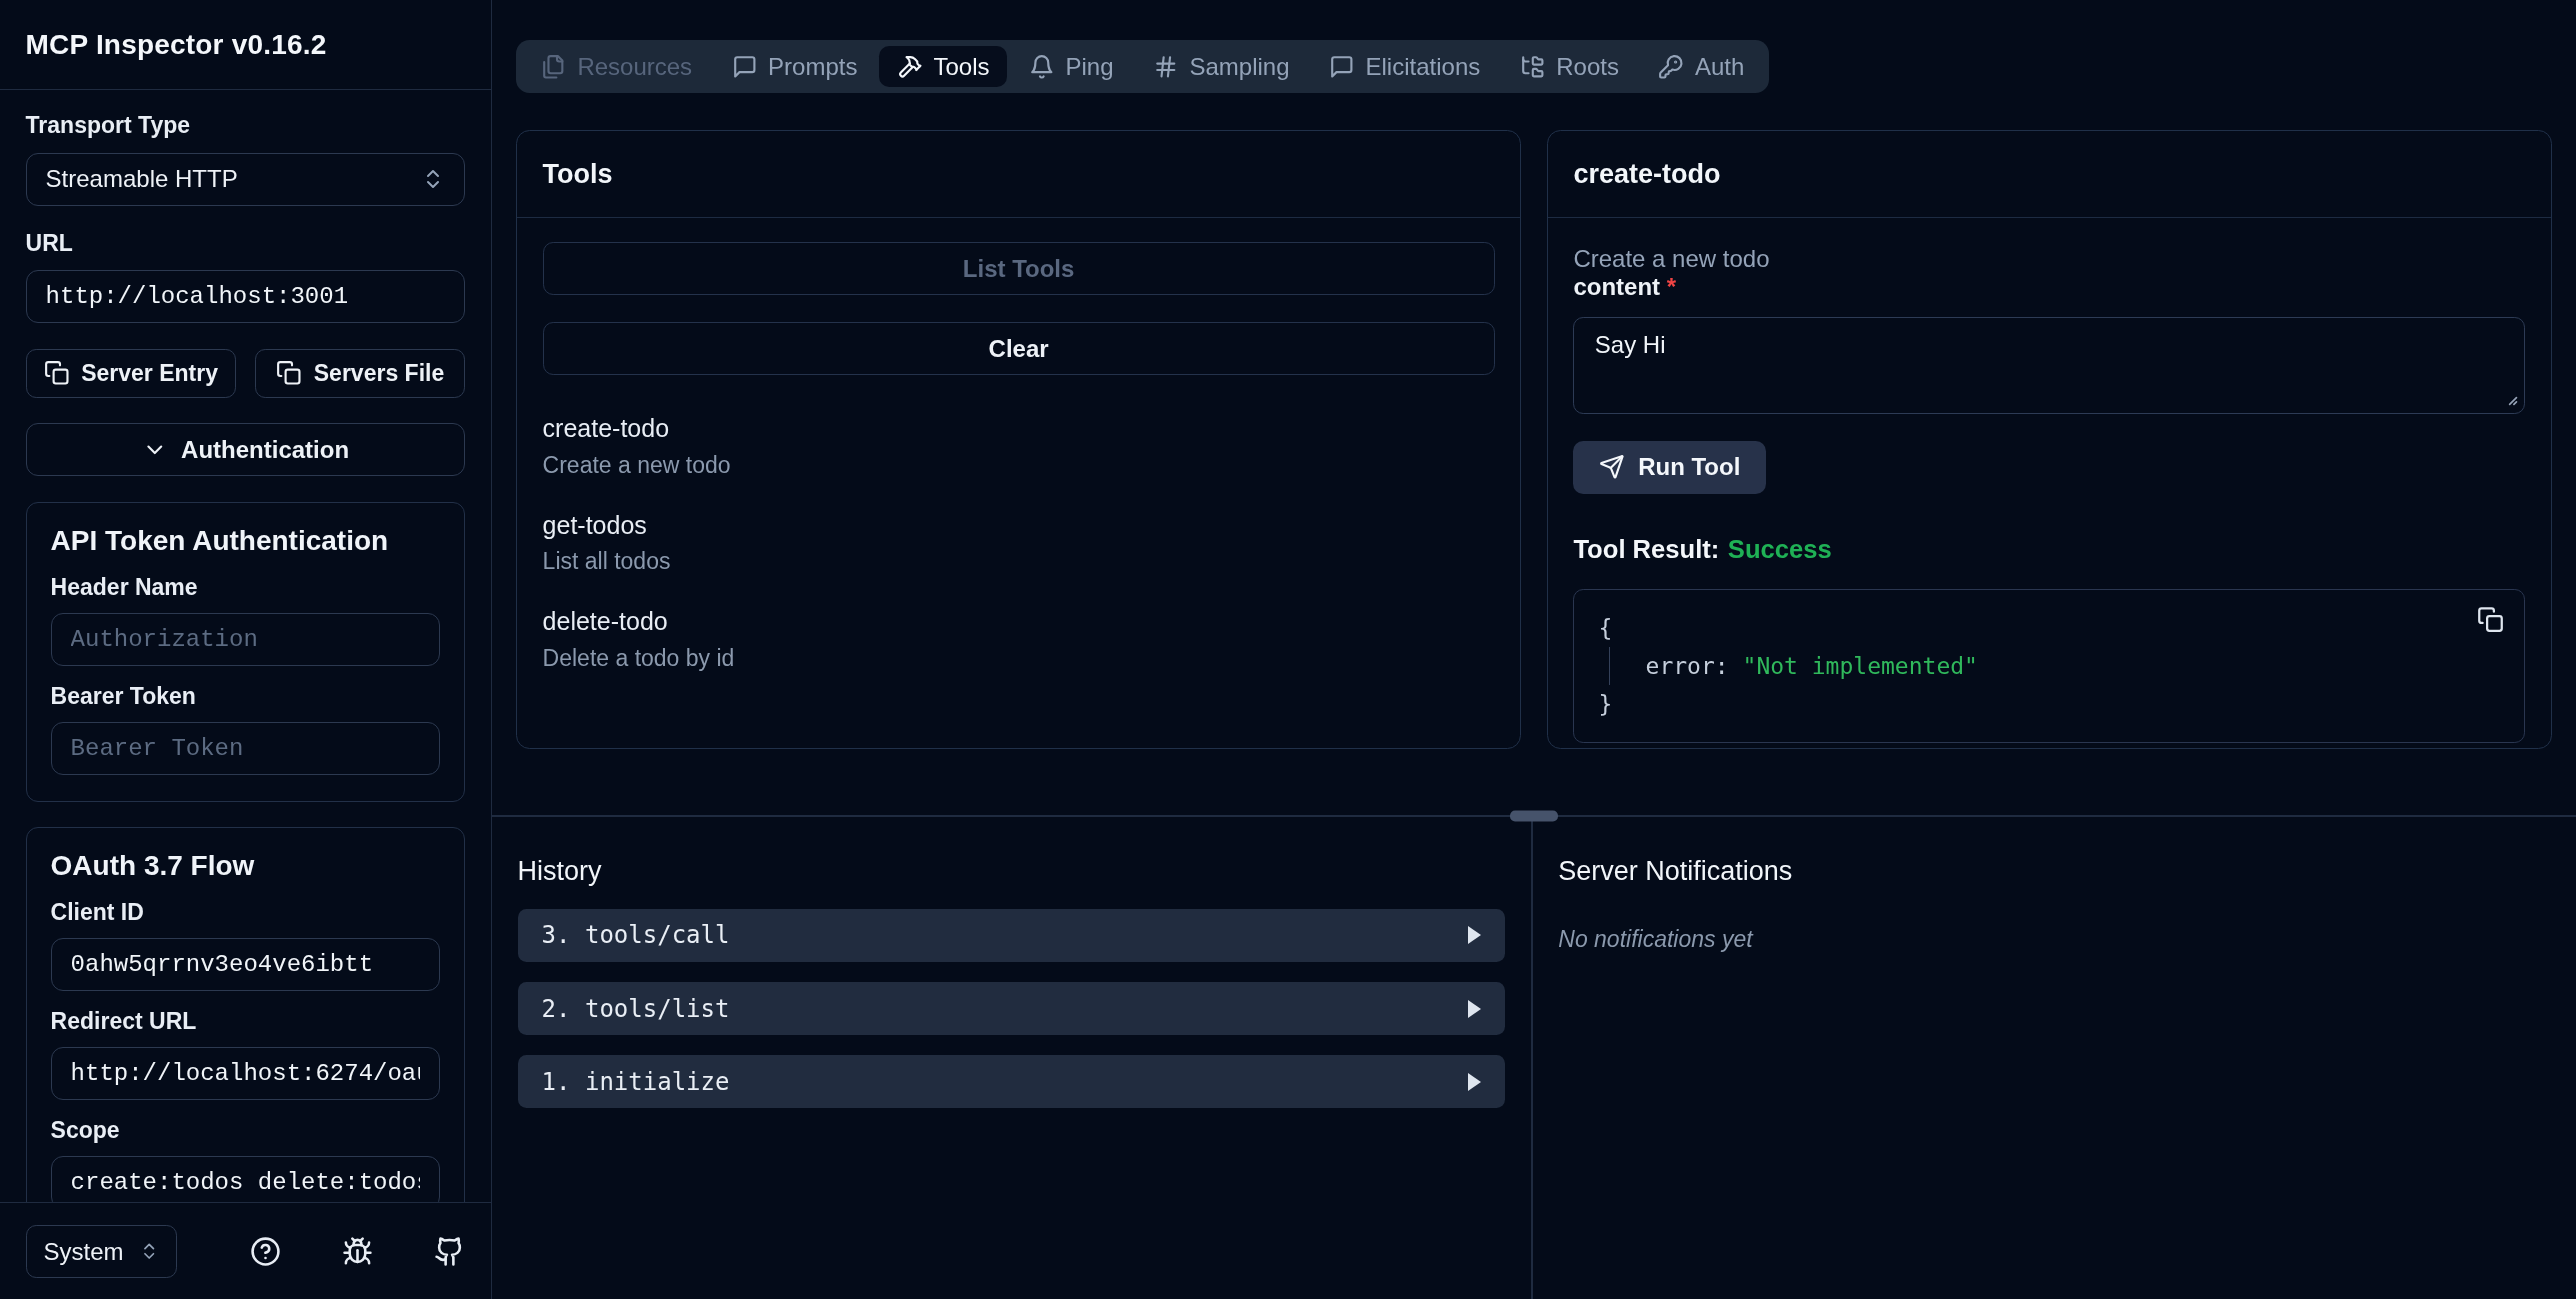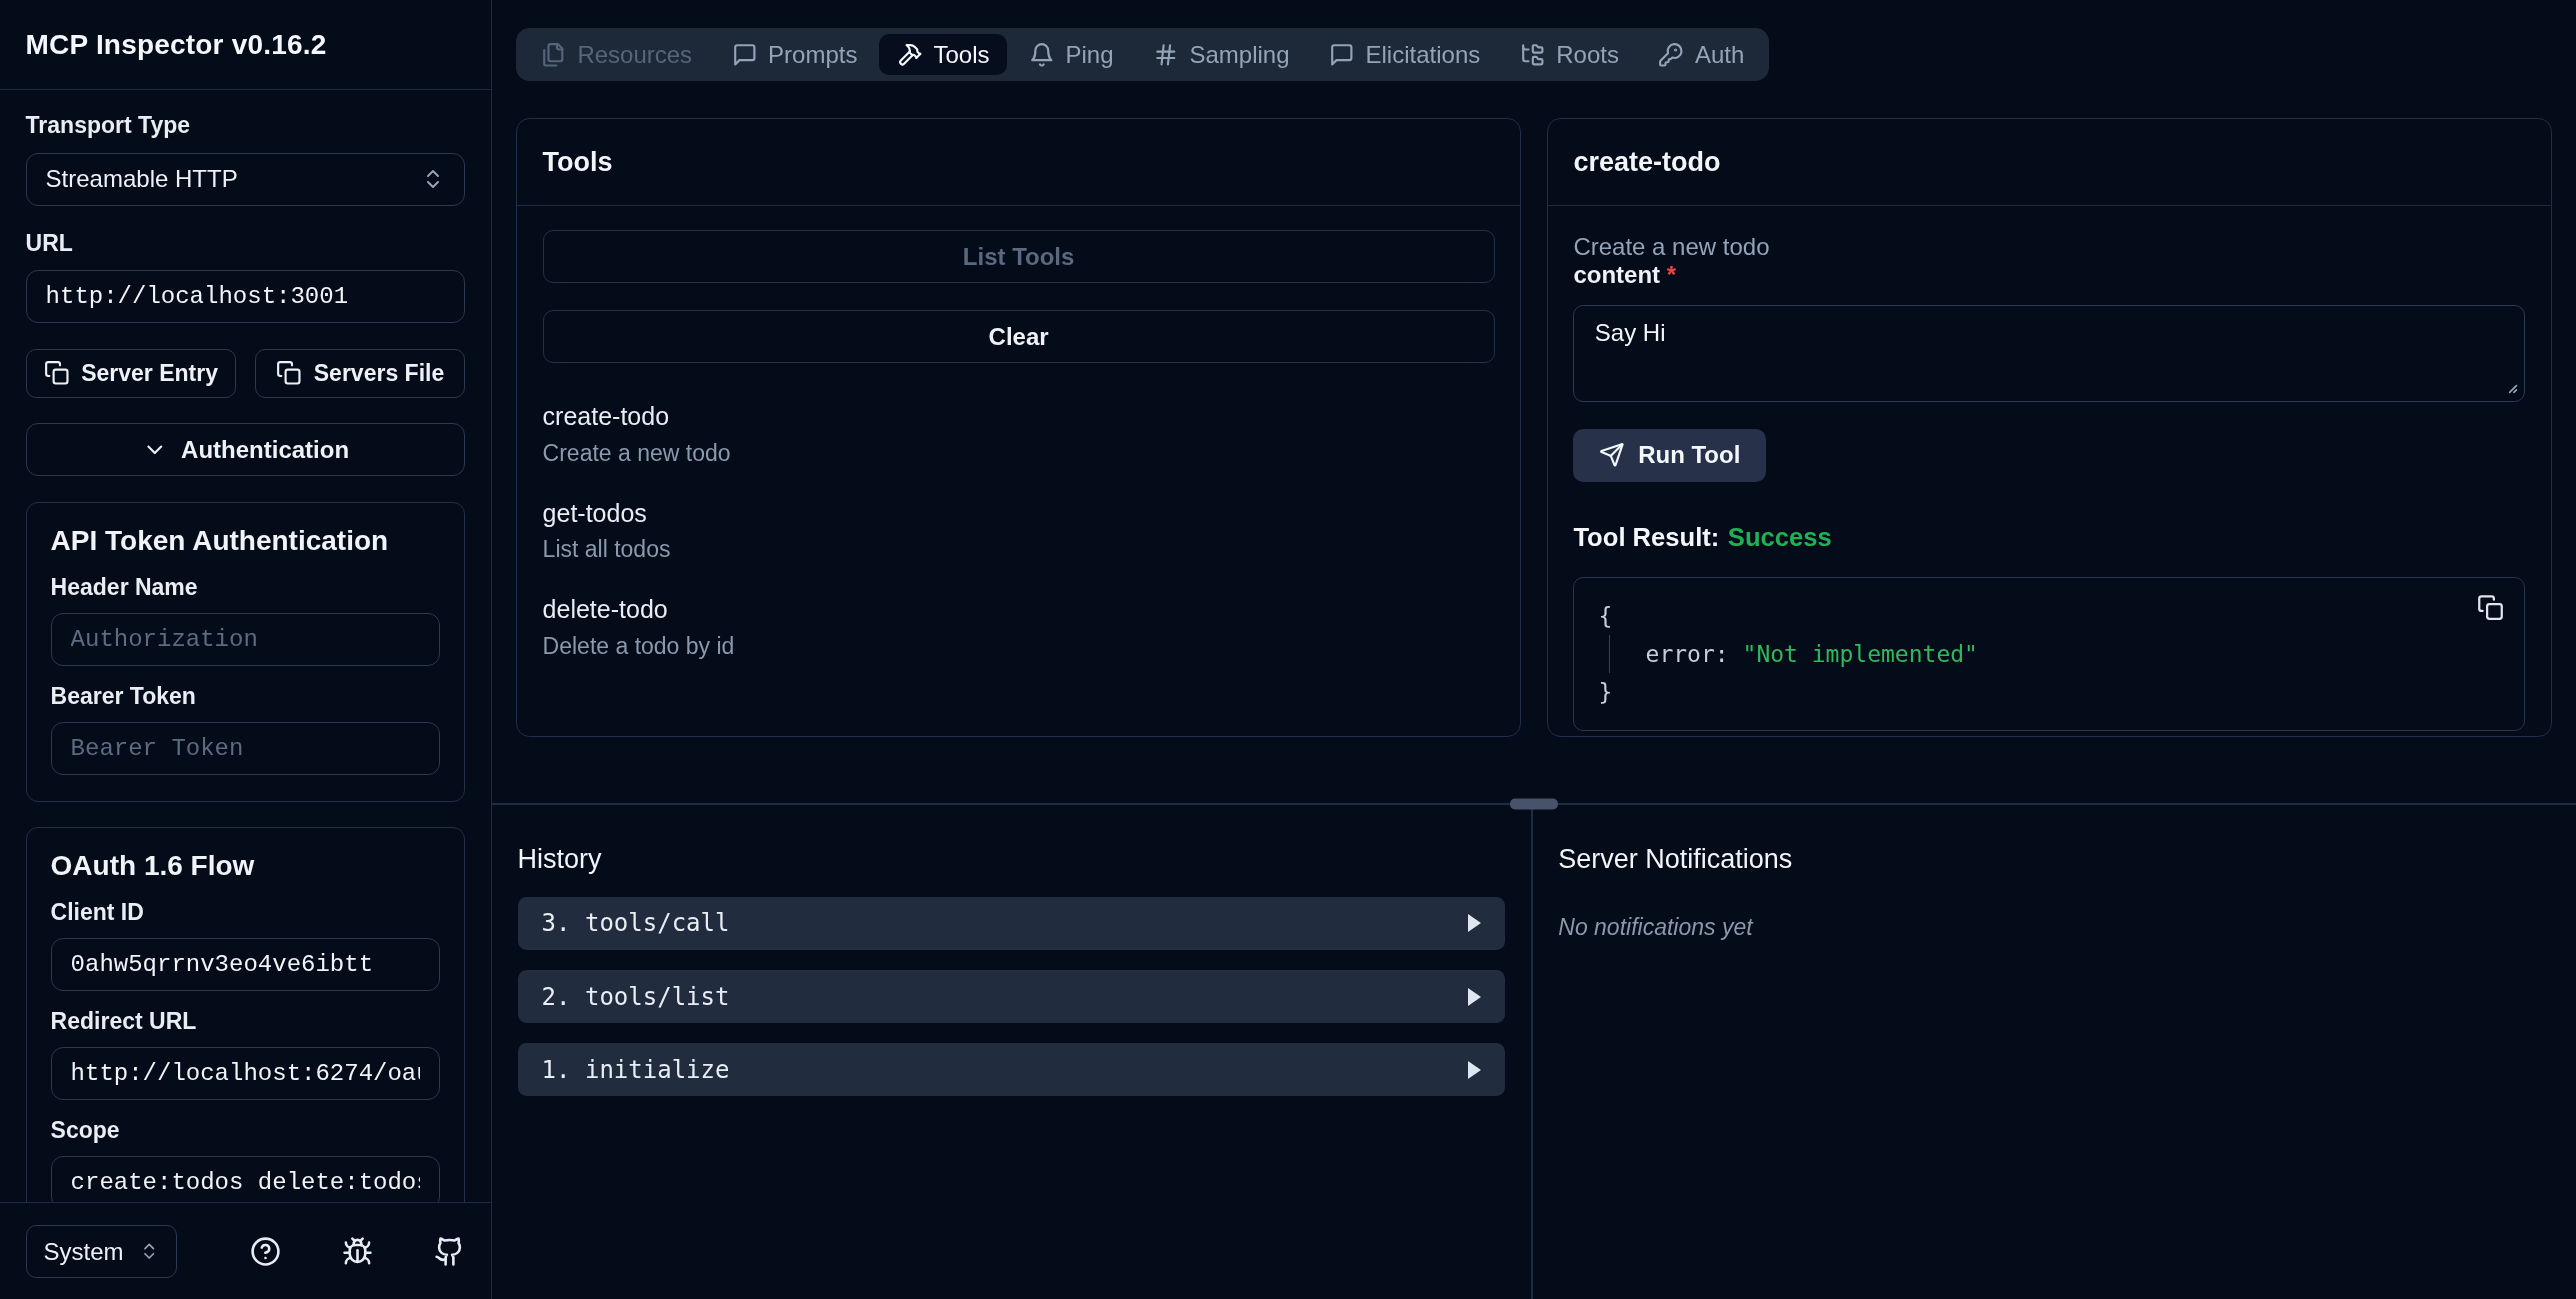--- a/index.html
+++ b/index.html
@@ -56,21 +56,21 @@
   .card-title{font-size:28px;font-weight:700;color:#f0f4f9;margin:0 0 6.8px;}
   .side-card .form-label{margin:17px 0 12px;}
   .sidebar-footer{flex:none;border-top:1.7px solid var(--panel-border);padding:22px 25.6px;display:flex;align-items:center;}
   .system-btn{width:155px;height:53px;border:1.7px solid var(--control-border);border-radius:10.2px;background:transparent;
     display:flex;align-items:center;justify-content:space-between;padding:0 17px;font-size:24px;color:var(--text);}
   .footer-icons{display:flex;align-items:center;gap:61px;margin-left:73px;}
   .icon-btn{background:none;border:none;padding:0;color:#e8edf4;}
 
   
   .main{flex:1;display:flex;flex-direction:column;min-width:0;}
-  .tabbar-wrap{padding:28px 0 0 24px;flex:none;}
+  .tabbar-wrap{padding:40px 0 0 24px;flex:none;}
   .tabbar{display:inline-flex;align-items:center;background:var(--tabbar-bg);border-radius:13.6px;padding:6px 6.8px;gap:3.4px;}
   .tab{display:flex;align-items:center;gap:11px;height:41px;padding:0 18px;border-radius:10.2px;border:none;background:transparent;
     font-size:24px;font-weight:500;color:var(--muted);}
   .tab.active{background:#060d1c;color:var(--text-bright);}
   .tab.disabled{color:#57657c;cursor:default;}
 
   .top-panels{display:flex;gap:25.6px;padding:37px 24px 0;height:656px;flex:none;}
   .panel{flex:1;min-width:0;border:1.7px solid #203049;border-radius:13.6px;display:flex;flex-direction:column;overflow:hidden;}
   .panel-header{height:87px;flex:none;display:flex;align-items:center;padding:0 25.6px;border-bottom:1.7px solid #1d2b42;
     font-size:27px;font-weight:700;color:#f2f6fa;}
@@ -175,21 +175,21 @@
 
       <div class="side-card">
         <div class="card-title">API Token Authentication</div>
         <label class="form-label">Header Name</label>
         <input class="mono-input" type="text" placeholder="Authorization" style="">
         <label class="form-label">Bearer Token</label>
         <input class="mono-input" type="text" placeholder="Bearer Token" style="">
       </div>
 
       <div class="side-card">
-        <div class="card-title">OAuth 1.6 Flow</div>
+        <div class="card-title">OAuth 3.7 Flow</div>
         <label class="form-label">Client ID</label>
         <input class="mono-input" type="text" value="0ahw5qrrnv3eo4ve6ibtt" style="">
         <label class="form-label">Redirect URL</label>
         <input class="mono-input" type="text" value="http://localhost:6274/oauth/" style="">
         <label class="form-label">Scope</label>
         <input class="mono-input" type="text" value="create:todos delete:todos re" style="">
       </div>
     </div>
 
     <div class="sidebar-footer">

